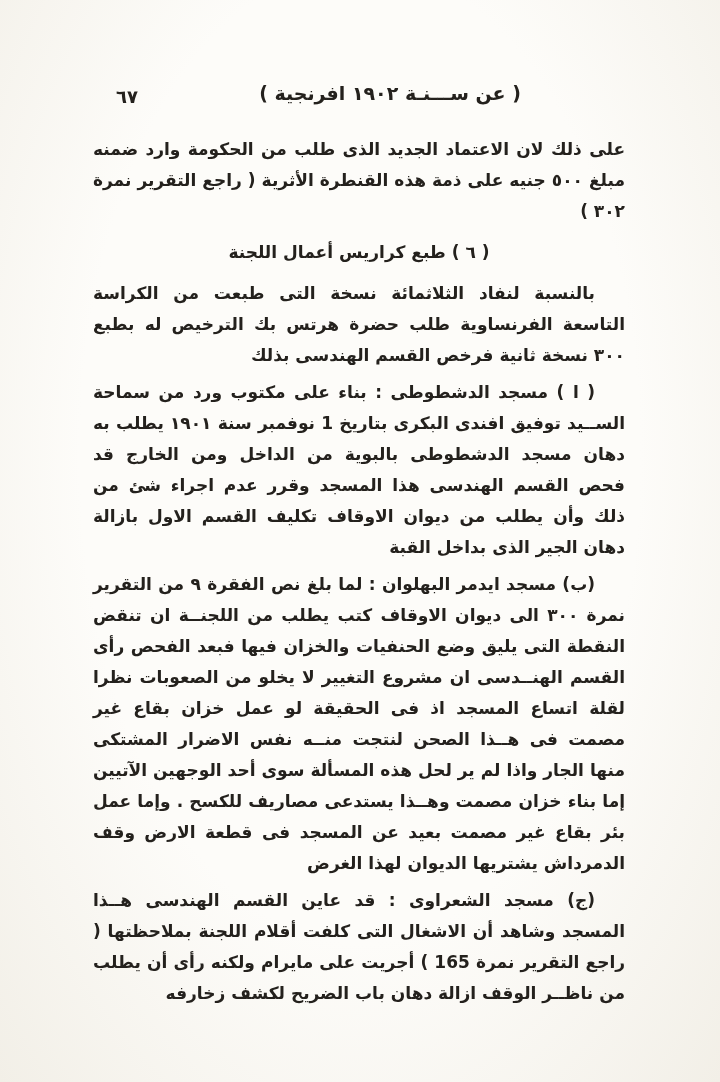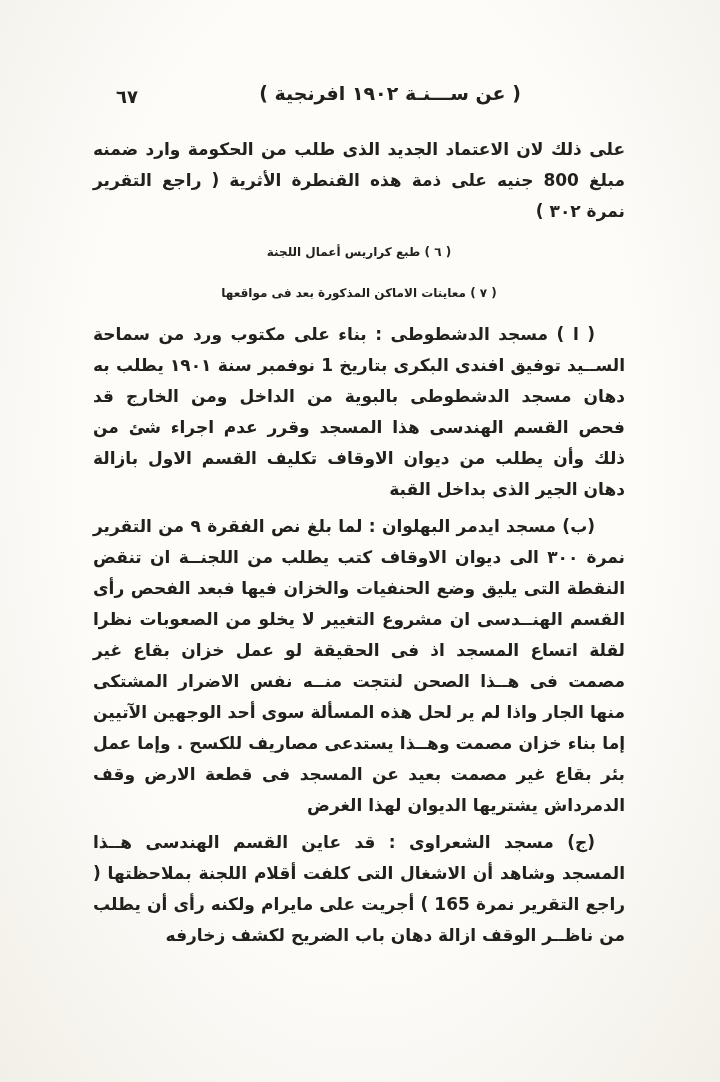--- a/index.html
+++ b/index.html
@@ -38,43 +38,43 @@
     width: 532px;
     font-size: 17px;
     font-weight: bold;
     line-height: 31px;
     text-align: justify;
   }
   .para { margin: 0 0 6px 0; }
   .para.indent { text-indent: 30px; }
   .heading {
     margin: 10px 0 10px 0;
-    font-size: 12px;
+    font-size: 17px;
     font-weight: bold;
     text-align: center;
     line-height: 31px;
   }
 </style>
 </head>
 <body>
 
 <div class="page">
 
   <span class="page-number">٦٧</span>
 
   <div class="page-header">( عن ســـنـة ١٩٠٢ افرنجية )</div>
 
   <div class="body-block">
 
-    <p class="para">على ذلك لان الاعتماد الجديد الذى طلب من الحكومة وارد ضمنه مبلغ 800 جنيه على ذمة هذه القنطرة الأثرية ( راجع التقرير نمرة ٣٠٢ )</p>
+    <p class="para">على ذلك لان الاعتماد الجديد الذى طلب من الحكومة وارد ضمنه مبلغ ٥٠٠ جنيه على ذمة هذه القنطرة الأثرية ( راجع التقرير نمرة ٣٠٢ )</p>
 
     <div class="heading">( ٦ )  طبع كراريس أعمال اللجنة</div>
 
+    <p class="para indent">بالنسبة لنفاد الثلاثمائة نسخة التى طبعت من الكراسة التاسعة الفرنساوية طلب حضرة هرتس بك الترخيص له بطبع ٣٠٠ نسخة ثانية فرخص القسم الهندسى بذلك</p>
 
-    <div class="heading">( ٧ )  معاينات الاماكن المذكورة بعد فى مواقعها</div>
 
     <p class="para indent">( ا )  مسجد الدشطوطى : بناء على مكتوب ورد من سماحة الســيد توفيق افندى البكرى بتاريخ 1 نوفمبر سنة ١٩٠١ يطلب به دهان مسجد الدشطوطى بالبوية من الداخل ومن الخارج قد فحص القسم الهندسى هذا المسجد وقرر عدم اجراء شئ من ذلك وأن يطلب من ديوان الاوقاف تكليف القسم الاول بازالة دهان الجير الذى بداخل القبة</p>
 
     <p class="para indent">(ب)  مسجد ايدمر البهلوان : لما بلغ نص الفقرة ٩ من التقرير نمرة ٣٠٠ الى ديوان الاوقاف كتب يطلب من اللجنــة ان تنقض النقطة التى يليق وضع الحنفيات والخزان فيها فبعد الفحص رأى القسم الهنــدسى ان مشروع التغيير لا يخلو من الصعوبات نظرا لقلة اتساع المسجد اذ فى الحقيقة لو عمل خزان بقاع غير مصمت فى هــذا الصحن لنتجت منــه نفس الاضرار المشتكى منها الجار واذا لم ير لحل هذه المسألة سوى أحد الوجهين الآتيين إما بناء خزان مصمت وهــذا يستدعى مصاريف للكسح .  وإما عمل بئر بقاع غير مصمت بعيد عن المسجد فى قطعة الارض وقف الدمرداش يشتريها الديوان لهذا الغرض</p>
 
     <p class="para indent">(ج)  مسجد الشعراوى : قد عاين القسم الهندسى هــذا المسجد وشاهد أن الاشغال التى كلفت أقلام اللجنة بملاحظتها ( راجع التقرير نمرة 165 ) أجريت على مايرام ولكنه رأى أن يطلب من ناظــر الوقف ازالة دهان باب الضريح لكشف زخارفه</p>
 
   </div>
 
 </div>

